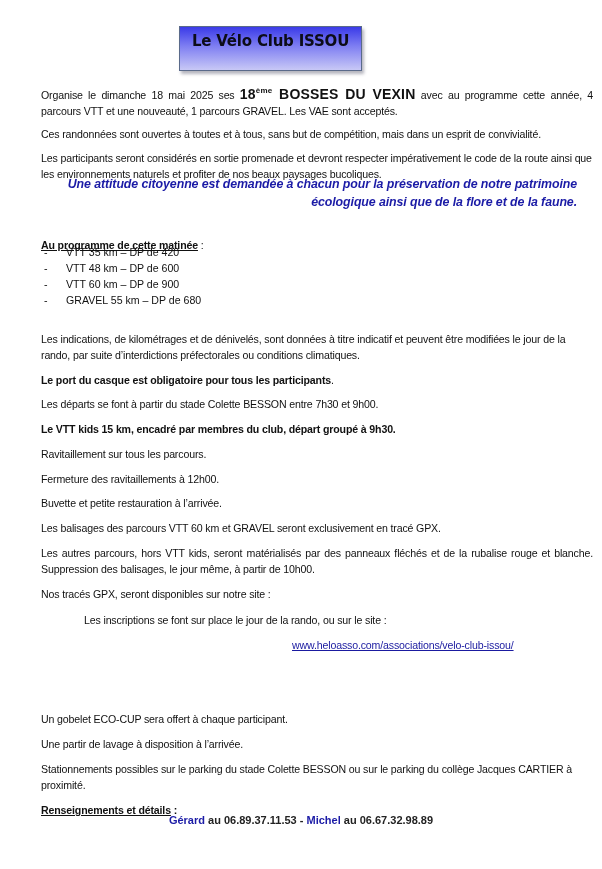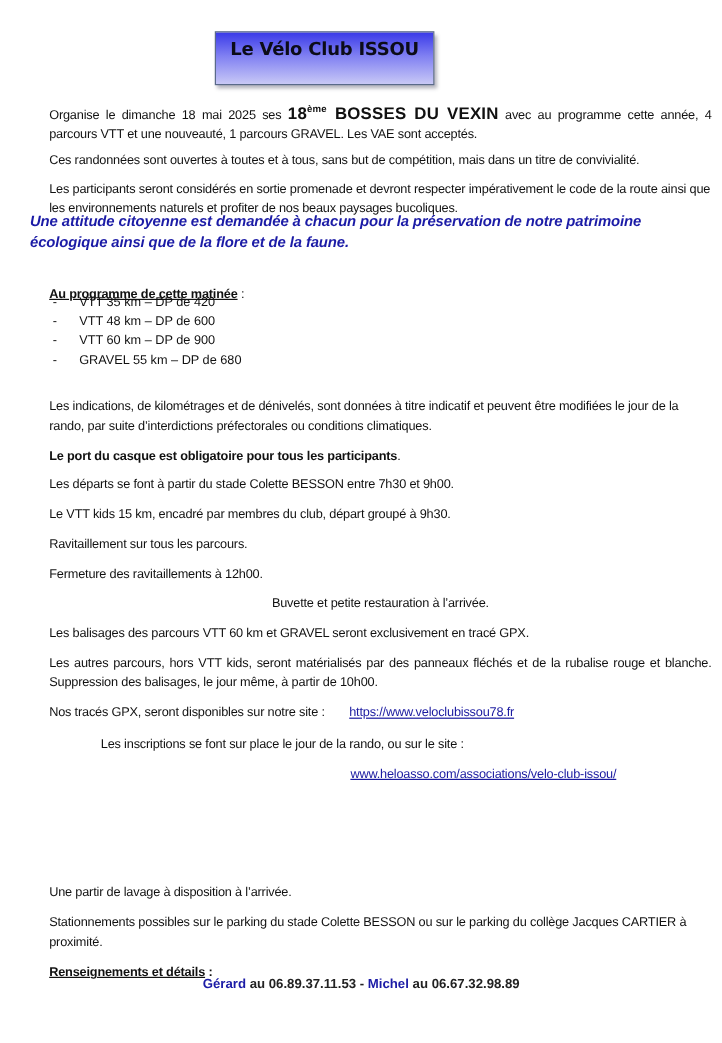--- a/index.html
+++ b/index.html
@@ -61,21 +61,21 @@
     }
     .sup {
       font-size: 8px;
       vertical-align: 6px;
       font-weight: bold;
     }
     .highlight {
       position: absolute;
       left: 25px;
       width: 552px;
-      text-align: left;
+      text-align: right;
       font-style: italic;
       font-weight: bold;
       font-size: 12.4px;
       line-height: 18px;
       color: #1b1ba6;
       letter-spacing: -0.1px;
     }
     .list {
       position: absolute;
       left: 44px;
@@ -118,21 +118,21 @@
 <div class="page">
 
   <div class="title-box">
     <span>Le Vélo Club ISSOU</span>
   </div>
 
   <p class="p justify" style="top:67px;">
     <span>Organise le dimanche 18 mai 2025 ses </span><span class="big-bold"><span>18</span><span class="sup">ème</span> <span>BOSSES DU VEXIN</span></span><span> avec au programme cette année, 4 parcours VTT et une nouveauté, 1 parcours GRAVEL. Les VAE sont acceptés.</span>
   </p>
 
-  <p class="p" style="top:110px;">Ces randonnées sont ouvertes à toutes et à tous, sans but de compétition, mais dans un titre de convivialité.</p>
+  <p class="p" style="top:110px;">Ces randonnées sont ouvertes à toutes et à tous, sans but de compétition, mais dans un esprit de convivialité.</p>
 
   <p class="p" style="top:134px;">Les participants seront considérés en sortie promenade et devront respecter impérativement le code de la route ainsi que les environnements naturels et profiter de nos beaux paysages bucoliques.</p>
 
   <div class="highlight" style="top:175px;">Une attitude citoyenne est demandée à chacun pour la préservation de notre patrimoine écologique ainsi que de la flore et de la faune.</div>
 
   <p class="p" style="top:221px;">
     <span class="bold u">Au programme de cette matinée</span><span> :</span>
   </p>
 
   <ul class="list">
@@ -143,45 +143,45 @@
   </ul>
 
   <p class="p" style="top:315px;">Les indications, de kilométrages et de dénivelés, sont données à titre indicatif et peuvent être modifiées le jour de la rando, par suite d’interdictions préfectorales ou conditions climatiques.</p>
 
   <p class="p" style="top:356px;">
     <span class="bold">Le port du casque est obligatoire pour tous les participants</span><span>.</span>
   </p>
 
   <p class="p" style="top:380px;">Les départs se font à partir du stade Colette BESSON entre 7h30 et 9h00.</p>
 
-  <p class="p" style="top:405px;">Le VTT kids 15 km, encadré par membres du club, départ groupé à 9h30.</p>
+  <p class="p" style="top:405px;font-weight:bold;">Le VTT kids 15 km, encadré par membres du club, départ groupé à 9h30.</p>
 
   <p class="p" style="top:430px;">Ravitaillement sur tous les parcours.</p>
 
   <p class="p" style="top:455px;">Fermeture des ravitaillements à 12h00.</p>
 
-  <p class="p" style="top:479px;text-align:center;">Buvette et petite restauration à l’arrivée.</p>
+  <p class="p" style="top:479px;">Buvette et petite restauration à l’arrivée.</p>
 
   <p class="p" style="top:504px;">Les balisages des parcours VTT 60 km et GRAVEL seront exclusivement en tracé GPX.</p>
 
   <p class="p justify" style="top:529px;">Les autres parcours, hors VTT kids, seront matérialisés par des panneaux fléchés et de la rubalise rouge et blanche. Suppression des balisages, le jour même, à partir de 10h00.</p>
 
   <p class="p" style="top:570px;">
     <span>Nos tracés GPX, seront disponibles sur notre site :</span>
-    <a class="link" style="position:absolute; left:250px; top:0;">https://www.veloclubissou78.fr</a>
   </p>
 
   <p class="p" style="top:596px;padding-left:43px;">Les inscriptions se font sur place le jour de la rando, ou sur le site :</p>
 
   <p class="p" style="top:621px;">
     <a class="link" style="position:absolute; left:251px; top:0;">www.heloasso.com/associations/velo-club-issou/</a>
   </p>
 
 
 
+  <p class="p" style="top:695px;">Un gobelet ECO-CUP sera offert à chaque participant.</p>
 
   <p class="p" style="top:720px;">Une partir de lavage à disposition à l’arrivée.</p>
 
   <p class="p" style="top:786px;">
     <span class="bold u">Renseignements et détails</span><span class="bold"> :</span>
   </p>
 
   <p class="p" style="top:745px;">Stationnements possibles sur le parking du stade Colette BESSON ou sur le parking du collège Jacques CARTIER à proximité.</p>
 
   <div class="contact">

